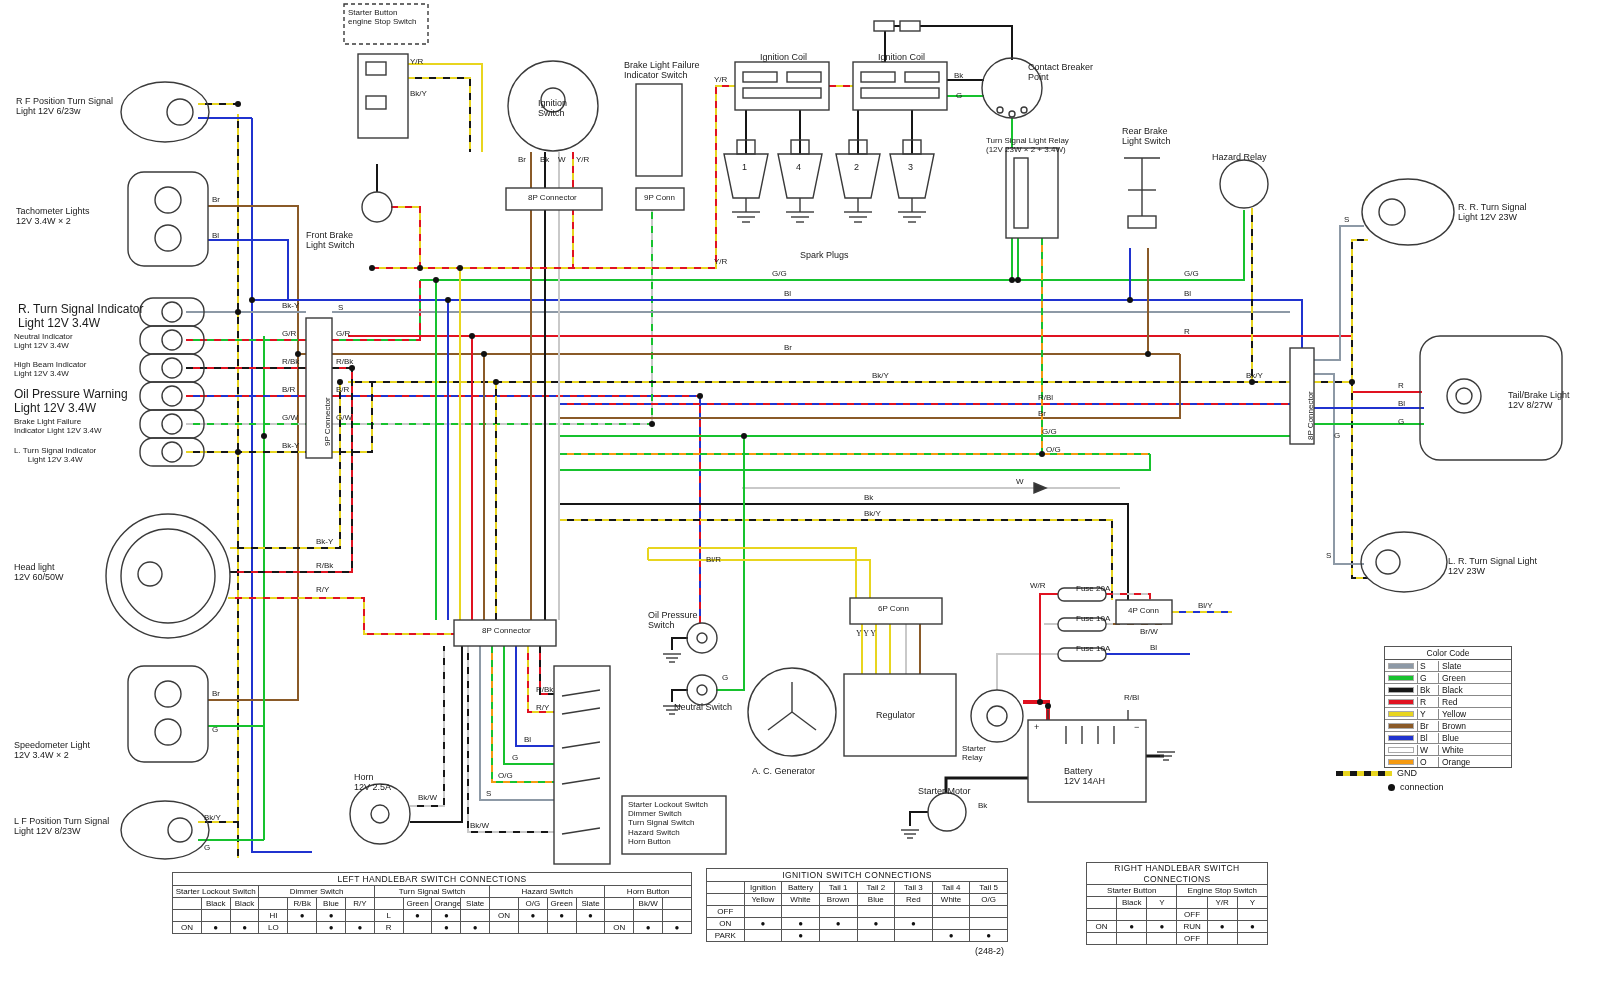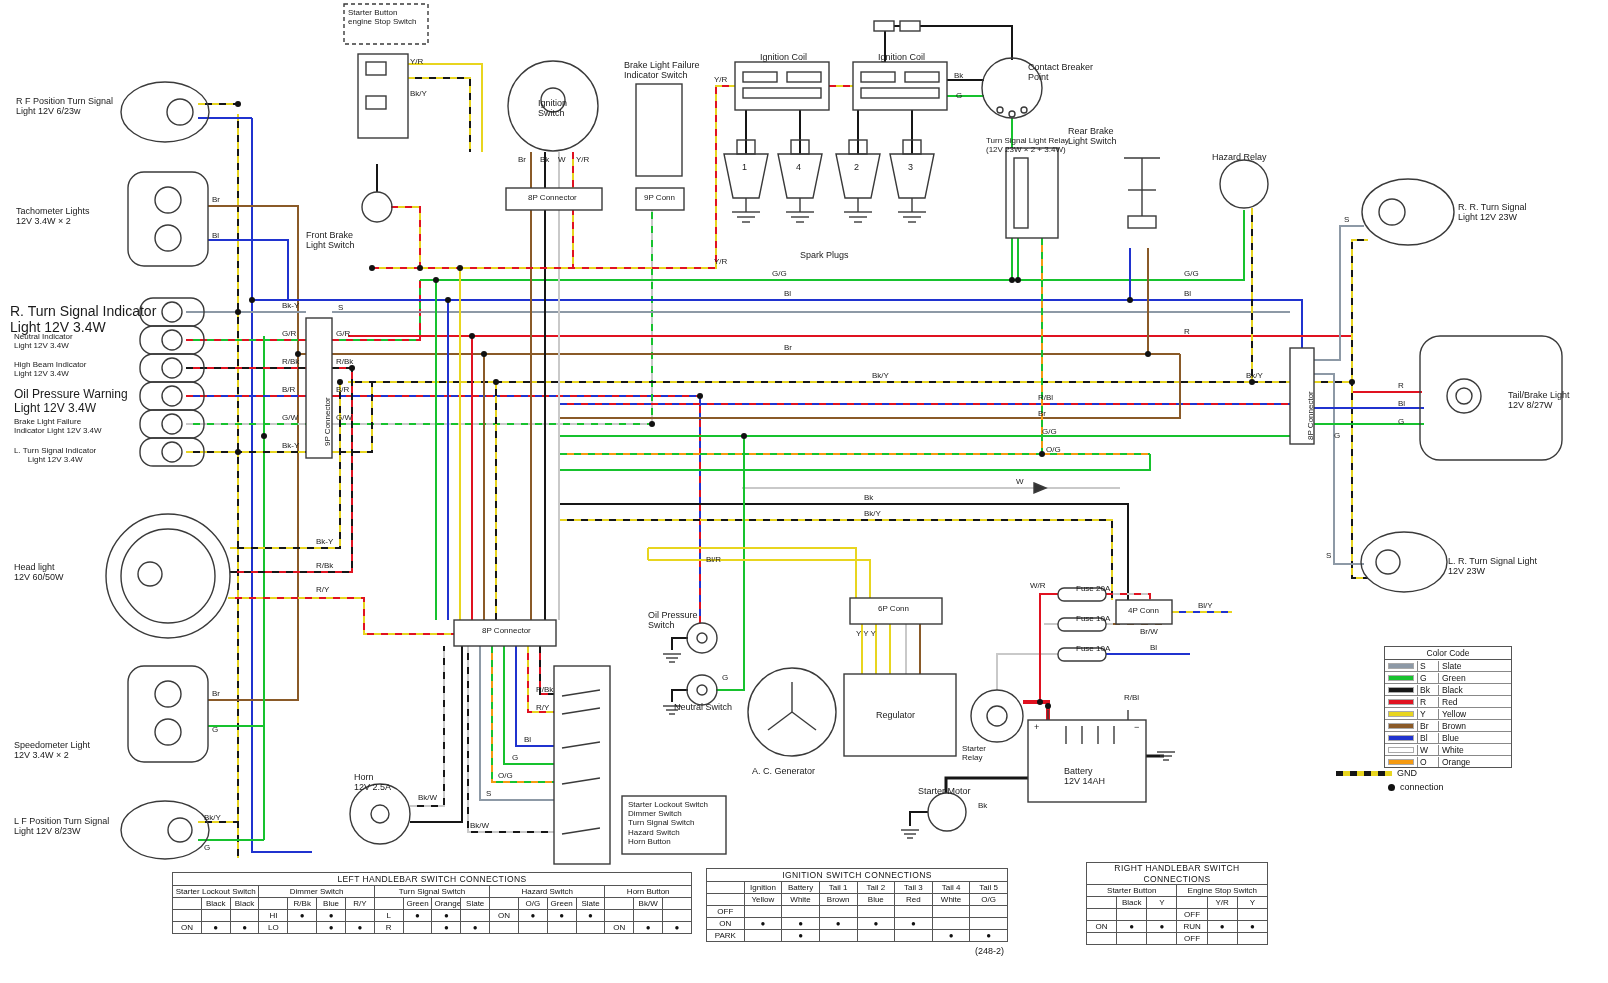--- a/index.html
+++ b/index.html
@@ -365,33 +365,33 @@
       <div class="lbl" style="left: 538px; top: 98px;">Ignition
 Switch</div>
       <div class="lbl" style="left: 624px; top: 60px;">Brake Light Failure
 Indicator Switch</div>
       <div class="lbl" style="left: 760px; top: 52px;">Ignition Coil</div>
       <div class="lbl" style="left: 878px; top: 52px;">Ignition Coil</div>
       <div class="lbl" style="left: 1028px; top: 62px;">Contact Breaker
 Point</div>
       <div class="lbl" style="left: 986px; top: 136px; font-size: 8px;">Turn Signal Light Relay
 (12V 23W × 2 + 3.4W)</div>
-      <div class="lbl" style="left: 1068px; top: 126px;">Rear Brake
+      <div class="lbl" style="left: 1122px; top: 126px;">Rear Brake
 Light Switch</div>
       <div class="lbl" style="left: 1212px; top: 152px;">Hazard Relay</div>
       <div class="lbl" style="left: 1458px; top: 202px;">R. R. Turn Signal
 Light 12V 23W</div>
       <div class="lbl" style="left: 528px; top: 193px; font-size: 8px;">8P Connector</div>
       <div class="lbl" style="left: 644px; top: 193px; font-size: 8px;">9P Conn</div>
       <div class="lbl" style="left: 800px; top: 250px;">Spark Plugs</div>
       <div class="lbl" style="left: 742px; top: 162px;">1</div>
       <div class="lbl" style="left: 796px; top: 162px;">4</div>
       <div class="lbl" style="left: 854px; top: 162px;">2</div>
       <div class="lbl" style="left: 908px; top: 162px;">3</div>
-      <div class="lbl" style="left: 10px; top: 303px; font-size: 14px;">R. Turn Signal Indicator
+      <div class="lbl" style="left: 18px; top: 303px; font-size: 12px;">R. Turn Signal Indicator
 Light 12V 3.4W</div>
       <div class="lbl" style="left: 14px; top: 332px; font-size: 8px;">Neutral Indicator
 Light 12V 3.4W</div>
       <div class="lbl" style="left: 14px; top: 360px; font-size: 8px;">High Beam Indicator
 Light 12V 3.4W</div>
       <div class="lbl" style="left: 14px; top: 388px; font-size: 12px;">Oil Pressure Warning
 Light 12V 3.4W</div>
       <div class="lbl" style="left: 14px; top: 417px; font-size: 8px;">Brake Light Failure
 Indicator Light 12V 3.4W</div>
       <div class="lbl" style="left: 14px; top: 446px; font-size: 8px; text-align: center;">L. Turn Signal Indicator
@@ -481,21 +481,21 @@
       <div class="wl" style="left: 536px; top: 686px;">R/Bk</div>
       <div class="wl" style="left: 536px; top: 704px;">R/Y</div>
       <div class="wl" style="left: 524px; top: 736px;">Bl</div>
       <div class="wl" style="left: 512px; top: 754px;">G</div>
       <div class="wl" style="left: 498px; top: 772px;">O/G</div>
       <div class="wl" style="left: 486px; top: 790px;">S</div>
       <div class="wl" style="left: 470px; top: 822px;">Bk/W</div>
       <div class="wl" style="left: 418px; top: 794px;">Bk/W</div>
       <div class="wl" style="left: 706px; top: 556px;">Bl/R</div>
       <div class="wl" style="left: 722px; top: 674px;">G</div>
-      <div class="wl" style="left: 856px; top: 630px;">Y  Y  Y</div>
+      <div class="wl" style="left: 856px; top: 630px; font-family: Liberation Serif, serif;">Y  Y  Y</div>
       <div class="wl" style="left: 1030px; top: 582px;">W/R</div>
       <div class="wl" style="left: 1140px; top: 628px;">Br/W</div>
       <div class="wl" style="left: 1150px; top: 644px;">Bl</div>
       <div class="wl" style="left: 1124px; top: 694px;">R/Bl</div>
       <div class="wl" style="left: 1198px; top: 602px;">Bl/Y</div>
       <div class="wl" style="left: 978px; top: 802px;">Bk</div>
       <div class="wl" style="left: 1344px; top: 216px;">S</div>
       <div class="wl" style="left: 1326px; top: 552px;">S</div>
       <div class="wl" style="left: 1398px; top: 382px;">R</div>
       <div class="wl" style="left: 1398px; top: 400px;">Bl</div>

